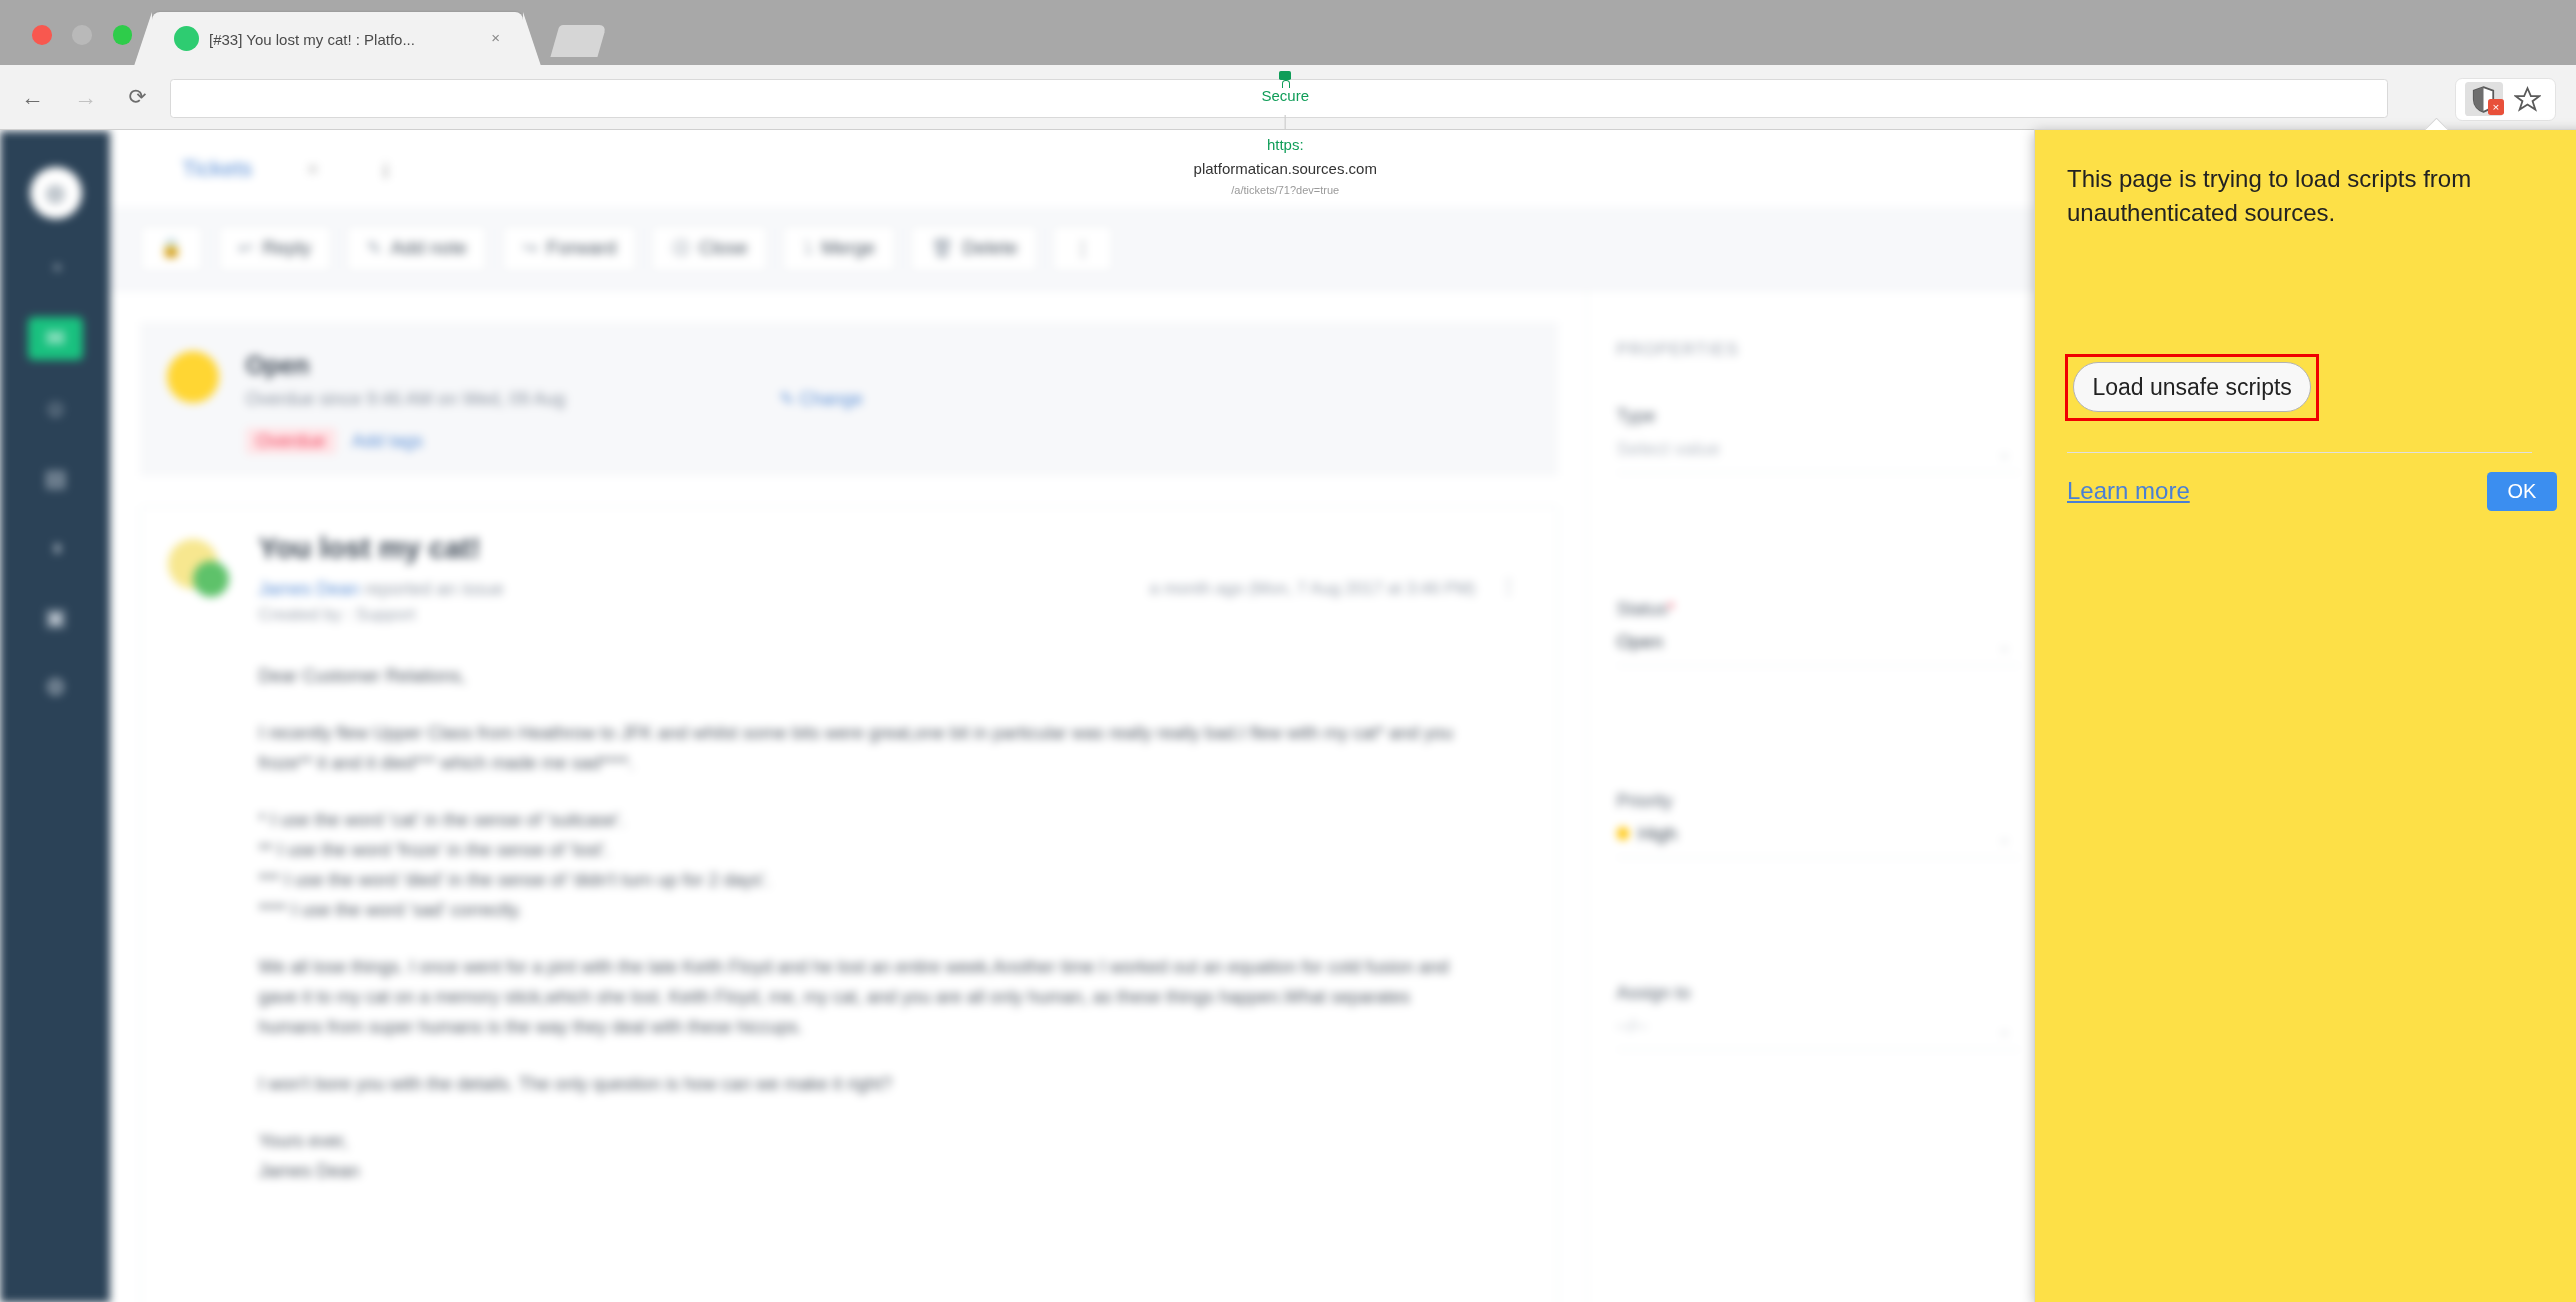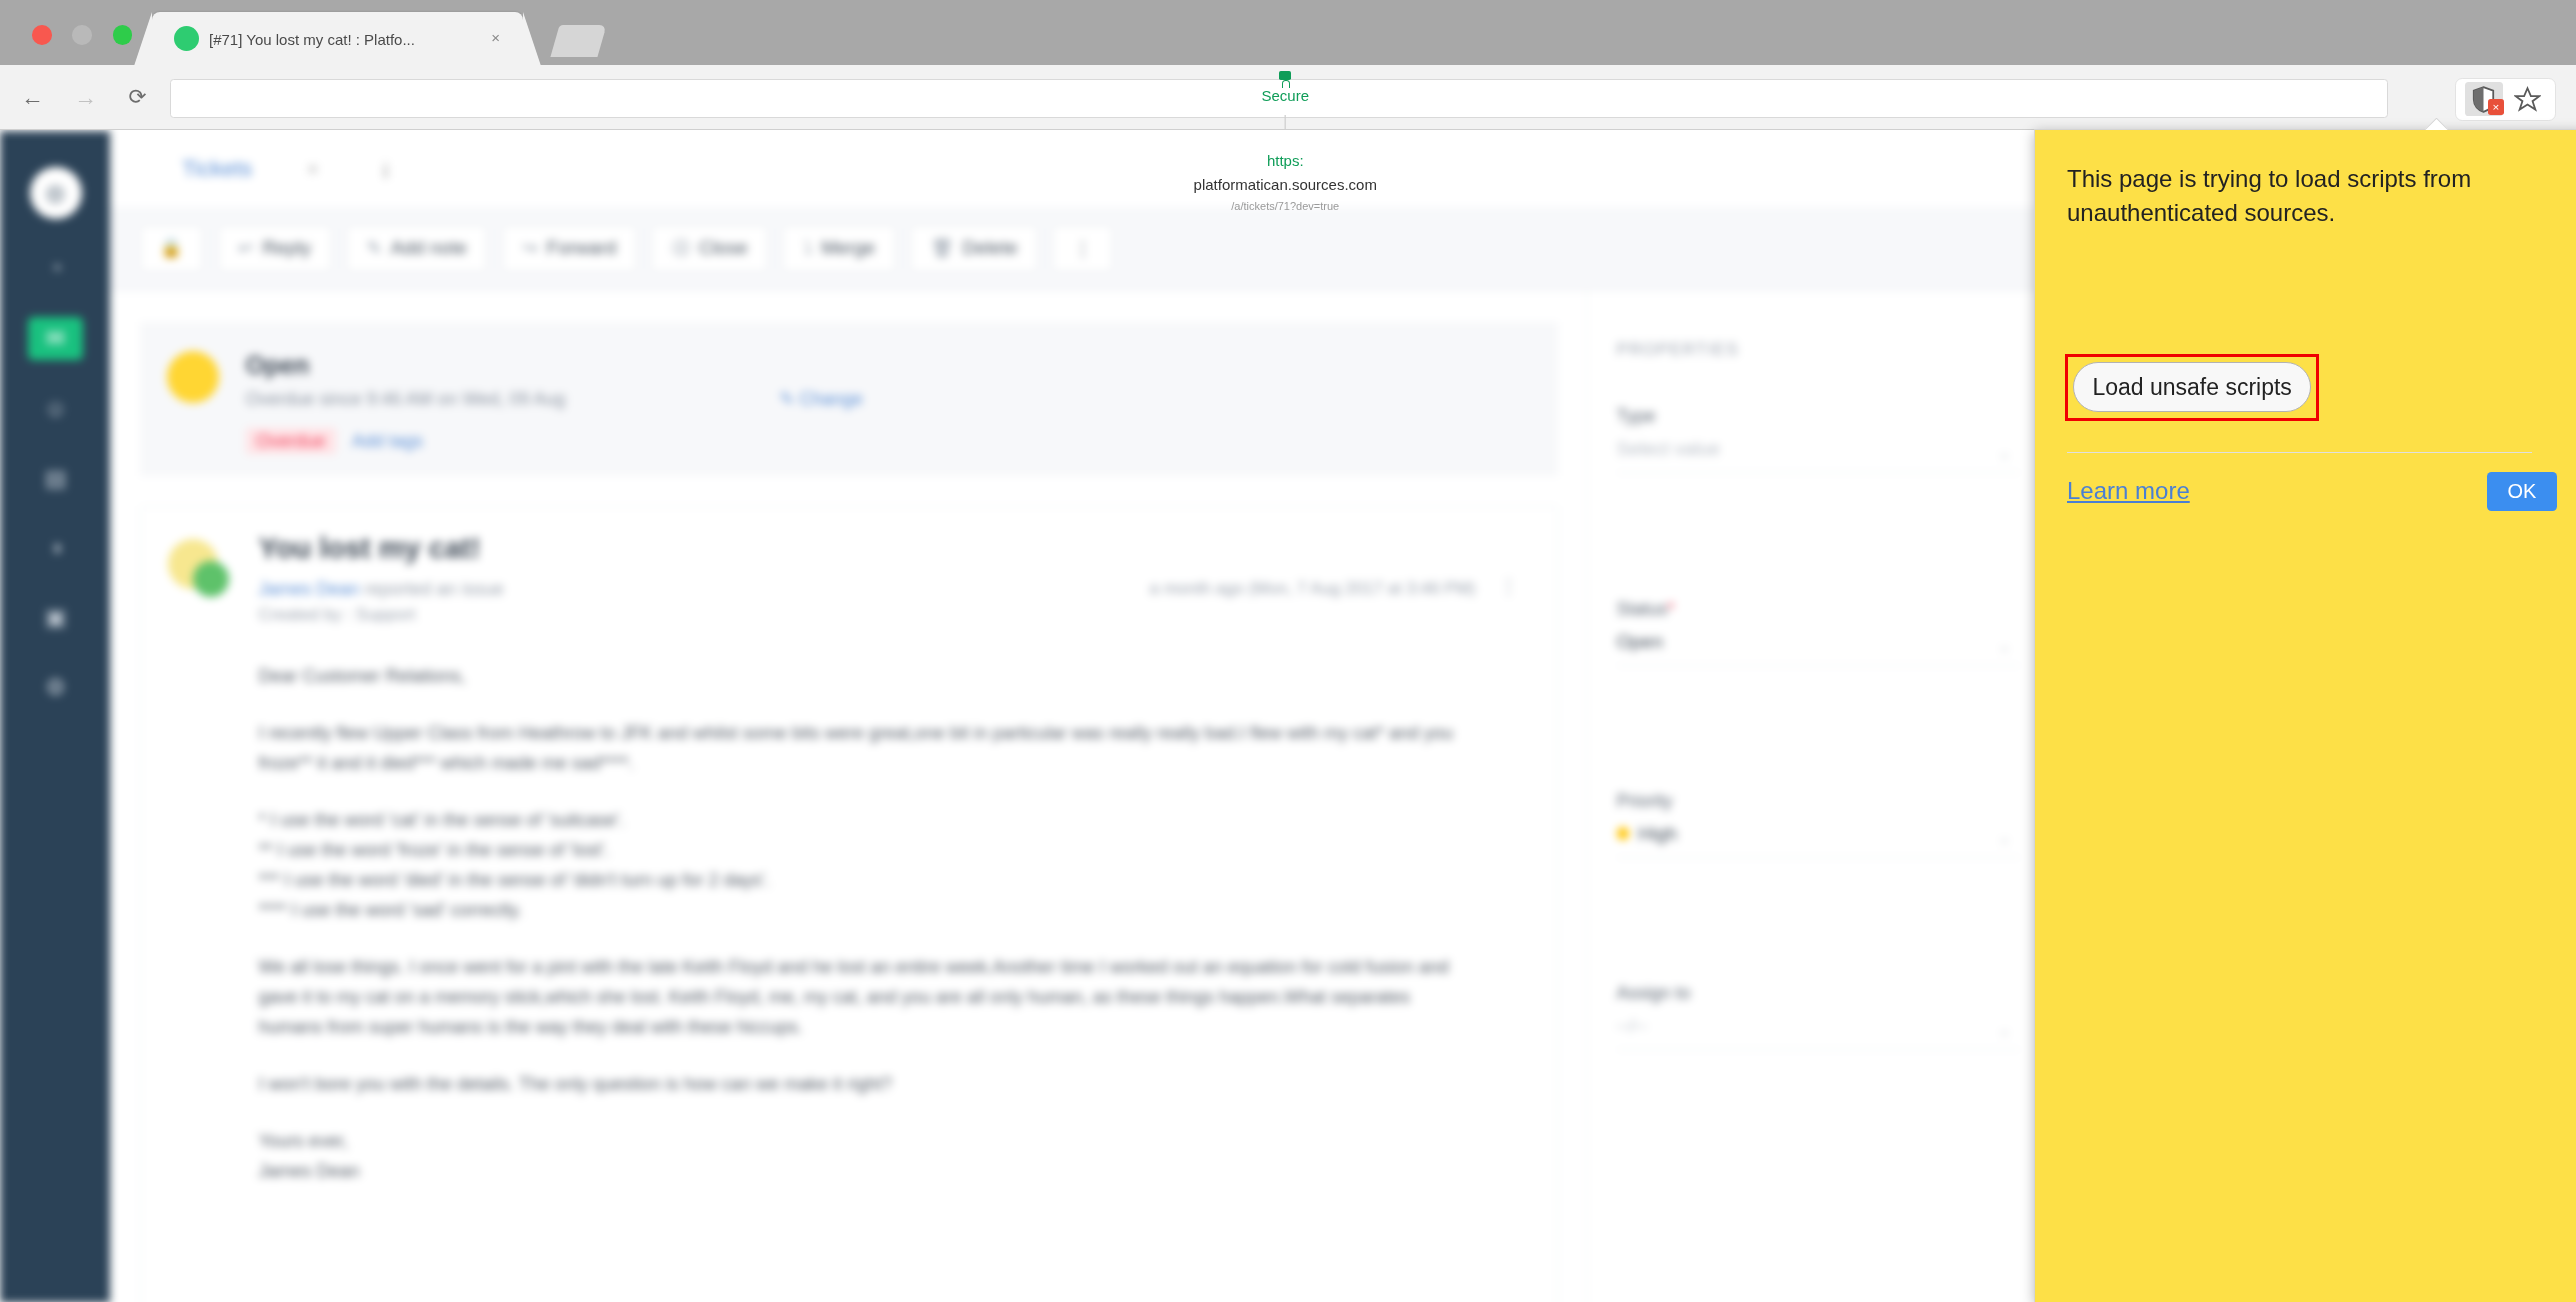--- a/index.html
+++ b/index.html
@@ -76,21 +76,21 @@
   .lock-ico:before {
     content:""; position:absolute; left:0; bottom:0; width:11.6px; height:9px;
     background:#0f9d58; border-radius:1.8px;
   }
   .lock-ico:after {
     content:""; position:absolute; left:2.7px; top:0; width:6.3px; height:7.2px;
     border:1.8px solid #0f9d58; border-bottom:none; border-radius:3.6px 3.6px 0 0;
   }
   .secure-txt { color:#0f9d58; font-size:15px; }
   .omni-sep { color:#cfcfcf; font-size:15px; margin:0 3.6px; }
-  .scheme { color:#0f9d58; font-size:15px;margin-top:16px; }
+  .scheme { color:#0f9d58; font-size:15px; }
   .url-host { color:#333; font-size:15px; }
   .url-path { color:#9a9a9a; font-size:11px; }
 
   .omni-actions {
     position:absolute; top:12.5px; right:19.7px; height:43px;
     background:#ffffff; border:0.9px solid #e3e3e3; border-radius:7.2px;
     display:flex; align-items:center; gap:5.4px; padding:0 9px;
   }
   .shield-btn {
     width:38px; height:34px; border-radius:3.6px; background:#e0e0e0;
@@ -438,21 +438,21 @@
     <div class="traffic">
       <span class="dot red"></span>
       <span class="dot yellow"></span>
       <span class="dot green"></span>
     </div>
   </div>
 
   <div class="tab-strip">
     <div class="tab">
       <span class="tab-favicon"></span>
-      <span class="tab-title">[#71] You lost my cat! : Platfo...</span>
+      <span class="tab-title">[#33] You lost my cat! : Platfo...</span>
       <span class="tab-close">×</span>
     </div>
     <div class="tab-new"></div>
   </div>
 
   <div class="toolbar">
     <span class="nav-btn nav-back">←</span>
     <span class="nav-btn nav-fwd">→</span>
     <span class="nav-btn nav-reload">⟳</span>
 

